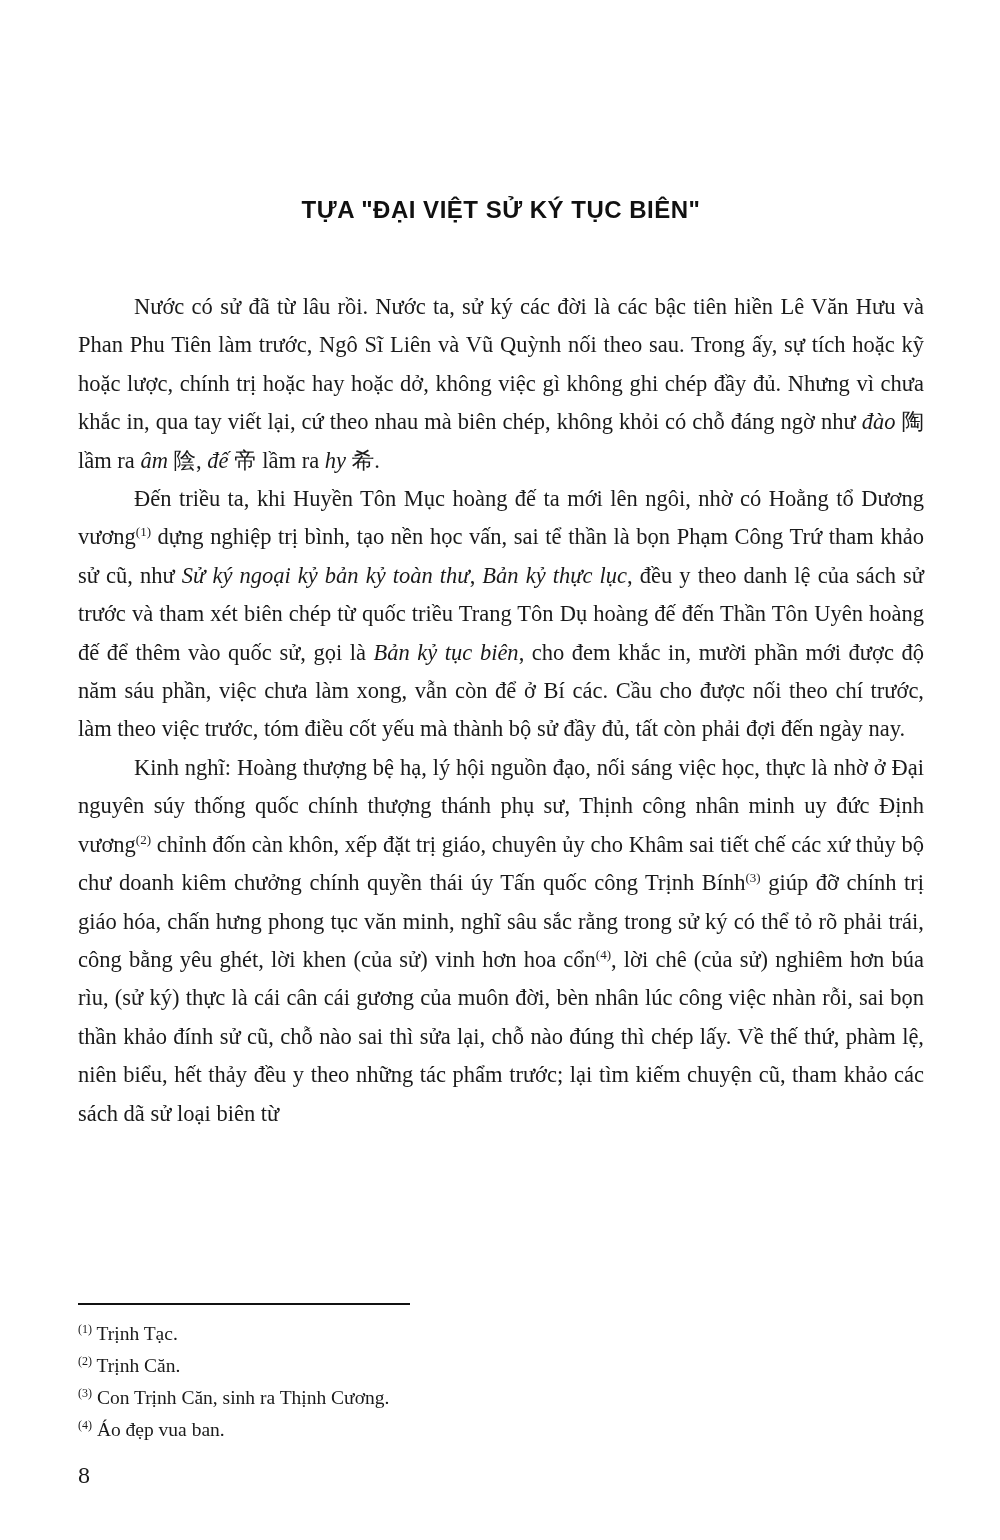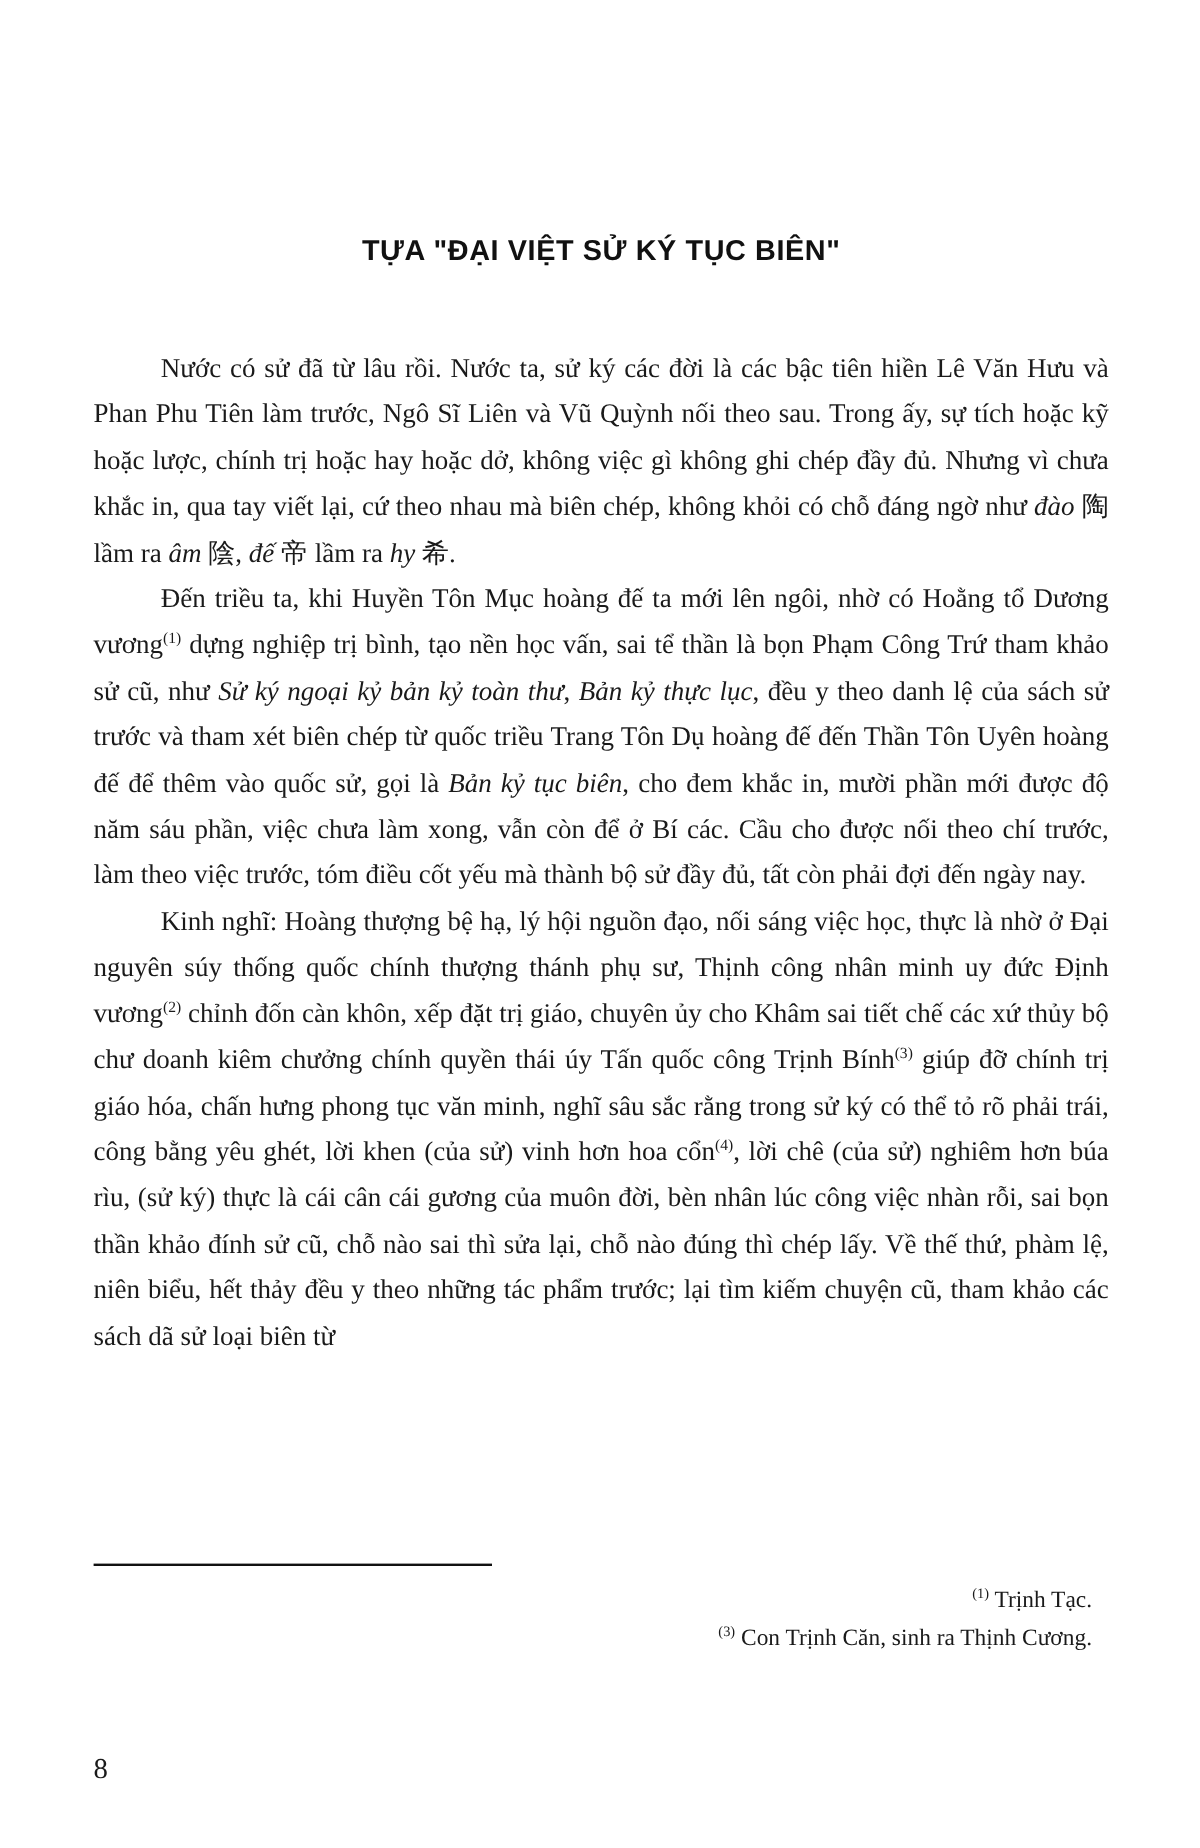--- a/index.html
+++ b/index.html
@@ -56,21 +56,21 @@
     border-top: 2.5px solid #111;
   }
   .footnotes {
     position: absolute;
     left: 78px;
     right: 90px;
     top: 1318px;
     font-size: 19.5px;
     line-height: 32px;
   }
-  .footnote { margin: 0; text-align: right; }
+  .footnote { margin: 0; }
   .fn-marker {
     font-size: 12px;
     vertical-align: super;
     line-height: 0;
   }
   .page-number {
     position: absolute;
     left: 78px;
     top: 1462px;
     font-size: 24px;
@@ -84,16 +84,18 @@
     <h1 class="title">TỰA "ĐẠI VIỆT SỬ KÝ TỤC BIÊN"</h1>
     <div class="body-text" id="paragraphs">
         <p class="para"><span class="seg-normal">Nước có sử đã từ lâu rồi. Nước ta, sử ký các đời là các bậc tiên hiền Lê Văn Hưu và Phan Phu Tiên làm trước, Ngô Sĩ Liên và Vũ Quỳnh nối theo sau. Trong ấy, sự tích hoặc kỹ hoặc lược, chính trị hoặc hay hoặc dở, không việc gì không ghi chép đầy đủ. Nhưng vì chưa khắc in, qua tay viết lại, cứ theo nhau mà biên chép, không khỏi có chỗ đáng ngờ như </span><span class="seg-bolditalic">đào</span><span class="seg-normal"> 陶 lầm ra </span><span class="seg-bolditalic">âm</span><span class="seg-normal"> 陰, </span><span class="seg-bolditalic">đế</span><span class="seg-normal"> 帝 lầm ra </span><span class="seg-bolditalic">hy</span><span class="seg-normal"> 希.</span></p>
         <p class="para"><span class="seg-normal">Đến triều ta, khi Huyền Tôn Mục hoàng đế ta mới lên ngôi, nhờ có Hoằng tổ Dương vương</span><span class="seg-sup">(1)</span><span class="seg-normal"> dựng nghiệp trị bình, tạo nền học vấn, sai tể thần là bọn Phạm Công Trứ tham khảo sử cũ, như </span><span class="seg-italic">Sử ký ngoại kỷ bản kỷ toàn thư</span><span class="seg-normal">, </span><span class="seg-italic">Bản kỷ thực lục</span><span class="seg-normal">, đều y theo danh lệ của sách sử trước và tham xét biên chép từ quốc triều Trang Tôn Dụ hoàng đế đến Thần Tôn Uyên hoàng đế để thêm vào quốc sử, gọi là </span><span class="seg-italic">Bản kỷ tục biên</span><span class="seg-normal">, cho đem khắc in, mười phần mới được độ năm sáu phần, việc chưa làm xong, vẫn còn để ở Bí các. Cầu cho được nối theo chí trước, làm theo việc trước, tóm điều cốt yếu mà thành bộ sử đầy đủ, tất còn phải đợi đến ngày nay.</span></p>
         <p class="para"><span class="seg-normal">Kinh nghĩ: Hoàng thượng bệ hạ, lý hội nguồn đạo, nối sáng việc học, thực là nhờ ở Đại nguyên súy thống quốc chính thượng thánh phụ sư, Thịnh công nhân minh uy đức Định vương</span><span class="seg-sup">(2)</span><span class="seg-normal"> chỉnh đốn càn khôn, xếp đặt trị giáo, chuyên ủy cho Khâm sai tiết chế các xứ thủy bộ chư doanh kiêm chưởng chính quyền thái úy Tấn quốc công Trịnh Bính</span><span class="seg-sup">(3)</span><span class="seg-normal"> giúp đỡ chính trị giáo hóa, chấn hưng phong tục văn minh, nghĩ sâu sắc rằng trong sử ký có thể tỏ rõ phải trái, công bằng yêu ghét, lời khen (của sử) vinh hơn hoa cổn</span><span class="seg-sup">(4)</span><span class="seg-normal">, lời chê (của sử) nghiêm hơn búa rìu, (sử ký) thực là cái cân cái gương của muôn đời, bèn nhân lúc công việc nhàn rỗi, sai bọn thần khảo đính sử cũ, chỗ nào sai thì sửa lại, chỗ nào đúng thì chép lấy. Về thế thứ, phàm lệ, niên biểu, hết thảy đều y theo những tác phẩm trước; lại tìm kiếm chuyện cũ, tham khảo các sách dã sử loại biên từ</span></p>
       </div>
   </div>
   <div class="footnote-rule"></div>
   <div class="footnotes" id="footnotes">
       <div class="footnote"><span class="fn-marker">(1)</span><span> Trịnh Tạc.</span></div>
+      <div class="footnote"><span class="fn-marker">(2)</span><span> Trịnh Căn.</span></div>
       <div class="footnote"><span class="fn-marker">(3)</span><span> Con Trịnh Căn, sinh ra Thịnh Cương.</span></div>
+      <div class="footnote"><span class="fn-marker">(4)</span><span> Áo đẹp vua ban.</span></div>
     </div>
   <div class="page-number">8</div>
 </div>
 
 </body></html>

